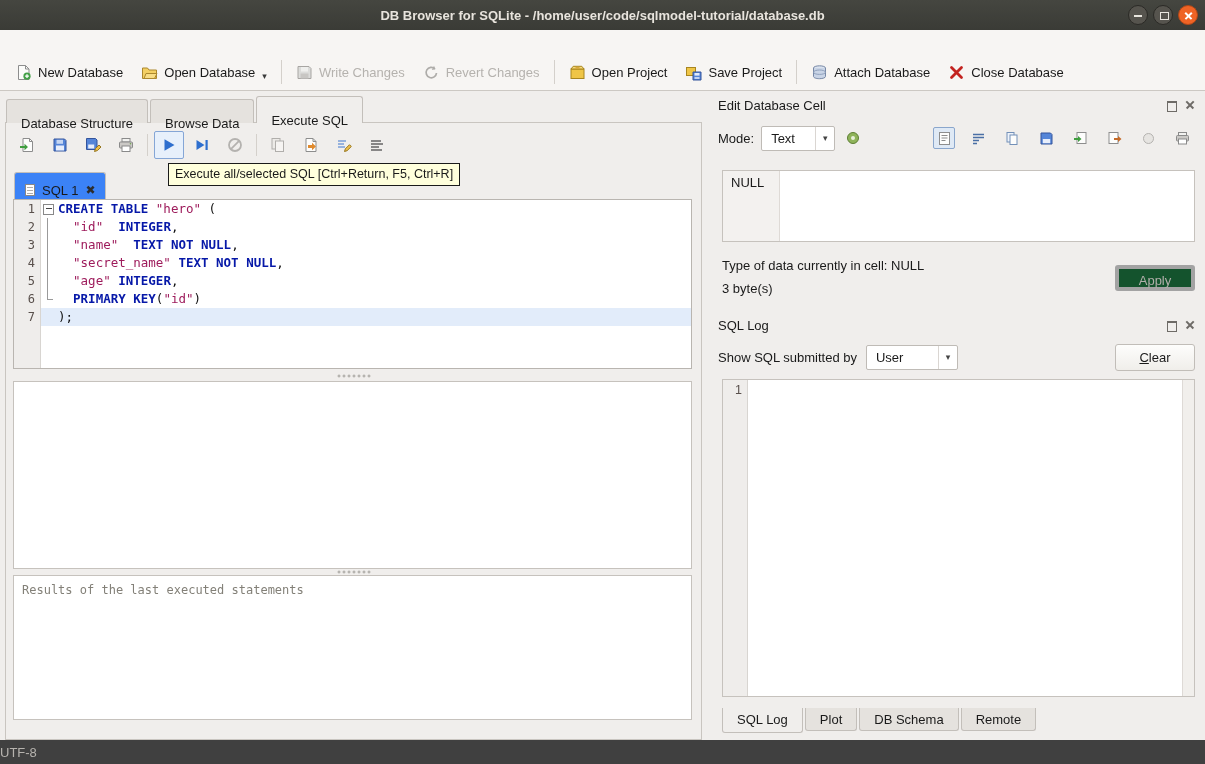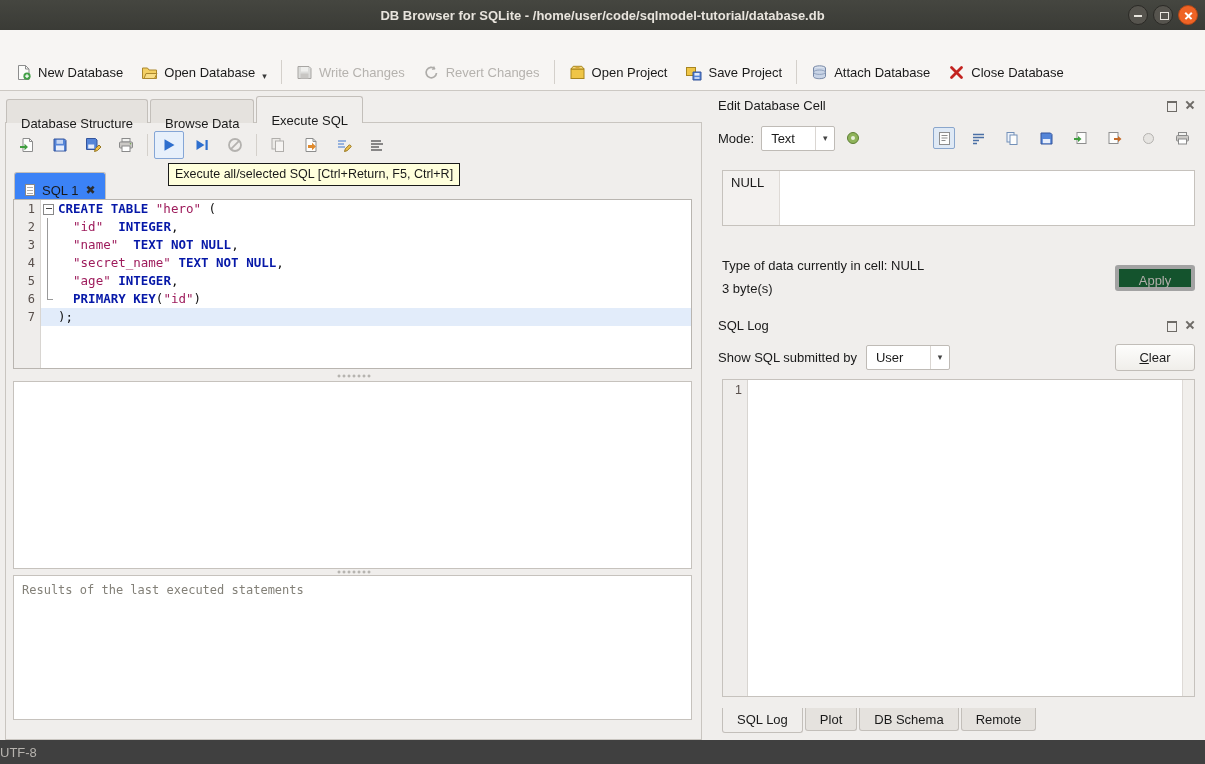--- a/index.html
+++ b/index.html
@@ -87,26 +87,26 @@
   .mini-btn.float::before { content:""; position:absolute; left:1px; top:1px; width:8px; height:8px; border:1px solid #6e6b67; border-top-width:2px; }
   .mini-btn.closex::before, .mini-btn.closex::after { content:""; position:absolute; left:0.5px; top:4.6px; width:10px; height:1.5px; background:#6e6b67; }
   .mini-btn.closex::before { transform:rotate(45deg); }
   .mini-btn.closex::after { transform:rotate(-45deg); }
 
   .mode-row { position:absolute; top:34px; left:12px; right:12px; height:26px; display:flex; align-items:center; gap:7px; }
   .combo { height:25px; background:#fff; border:1px solid #bfbbb6; border-radius:2px; display:flex; align-items:center; }
   .combo .c-label { padding:0 9px; flex:1; }
   .combo .c-arrow { width:19px; align-self:stretch; display:flex; align-items:center; justify-content:center; border-left:1px solid #dad6d2; font-size:9px; color:#444; }
   .combo.mode { width:74px; }
-  .combo.user { width:84px; }
+  .combo.user { width:92px; }
   .icon-cluster { margin-left:auto; display:flex; gap:12px; align-items:center; }
   .sbtn { width:22px; height:22px; display:flex; align-items:center; justify-content:center; border:1px solid transparent; border-radius:2px; }
   .sbtn.pressed { border-color:#8aa6cc; background:#dfe9f5; }
 
-  .cell-editor { position:absolute; top:79px; left:16px; right:10px; height:56px; border:1px solid #c6c2bd;
+  .cell-editor { position:absolute; top:79px; left:16px; right:10px; height:72px; border:1px solid #c6c2bd;
     background:linear-gradient(to right, #f3f1ef 0 56px, #dedad6 56px 57px, #fff 57px); padding:4px 0 0 8px; }
   .type-text { position:absolute; top:167px; left:16px; }
   .size-text { position:absolute; top:190px; left:16px; }
   .apply-btn { position:absolute; top:174px; right:10px; width:80px; height:26px; background:#14532d; border:4px solid #a3a3a3; border-radius:3px; color:#b2afab; text-align:center; line-height:24px; }
 
   .filter-row { position:absolute; top:252px; left:12px; right:10px; height:28px; display:flex; align-items:center; gap:9px; }
   .clear-btn { margin-left:auto; width:80px; height:27px; background:linear-gradient(#fdfdfc,#f0eeea); border:1px solid #c1bdb8; border-radius:3px; display:flex; align-items:center; justify-content:center; }
   .clear-btn span { display:block; }
   .clear-btn span::first-letter { text-decoration:underline; }
 

